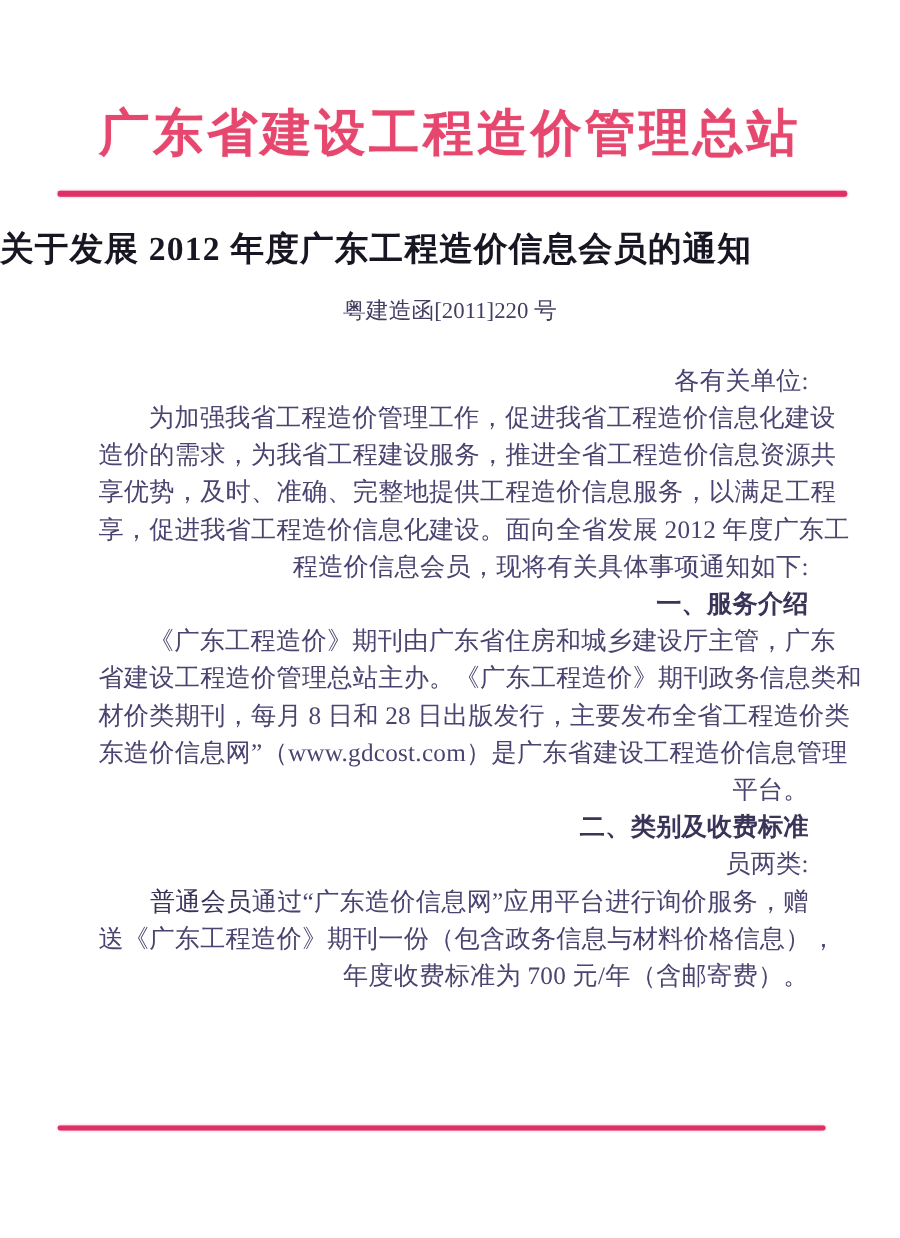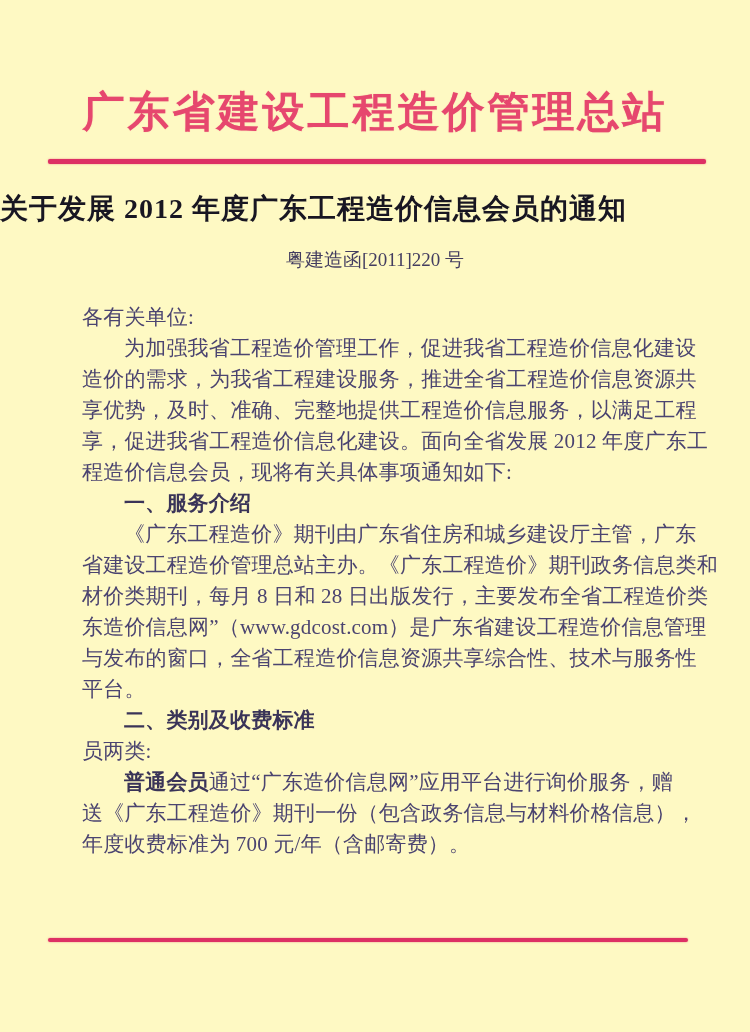--- a/index.html
+++ b/index.html
@@ -6,21 +6,21 @@
     margin: 0;
     padding: 0;
     background: #e9e9ec;
     font-family: "Liberation Serif", "DejaVu Serif", serif;
   }
   .page {
     position: relative;
     width: 750px;
     height: 1032px;
     margin: 0 auto;
-    background: #fef9c3;
+    background: #ffffff;
     overflow: hidden;
   }
   
   .station-title {
     position: absolute;
     top: 84px;
     left: 0;
     width: 100%;
     text-align: center;
     font-size: 42px;
@@ -77,25 +77,25 @@
     left: 82px;
     width: 592px;
     font-size: 21px;
     line-height: 31px;
     color: #4b4470;
     letter-spacing: 0.2px;
   }
   .tline {
     white-space: nowrap;
     height: 31px;
-    text-align: left;
+    text-align: right;
   }
   .indent { text-indent: 42px; }
   .heading { font-weight: bold; color: #3a3458; }
-  .bold { font-weight: bold; color: #3a3458; }
+  .bold { font-weight: normal; color: #3a3458; }
 </style>
 </head>
 <body>
 
 <div class="page">
 
   <div class="station-title">广东省建设工程造价管理总站</div>
 
   <div class="rule rule-top"></div>
 
@@ -115,21 +115,20 @@
         <div class="tline">程造价信息会员，现将有关具体事项通知如下:</div>
       </div>
 
     <div class="tline heading indent">一、服务介绍</div>
 
     <div class="para">
         <div class="tline indent">《广东工程造价》期刊由广东省住房和城乡建设厅主管，广东</div>
         <div class="tline">省建设工程造价管理总站主办。《广东工程造价》期刊政务信息类和</div>
         <div class="tline">材价类期刊，每月 8 日和 28 日出版发行，主要发布全省工程造价类</div>
         <div class="tline">东造价信息网”（www.gdcost.com）是广东省建设工程造价信息管理</div>
-        <div class="tline">与发布的窗口，全省工程造价信息资源共享综合性、技术与服务性</div>
         <div class="tline">平台。</div>
       </div>
 
     <div class="tline heading indent">二、类别及收费标准</div>
 
     <div class="para">
         <div class="tline">员两类:</div>
       </div>
 
     <div class="para">

